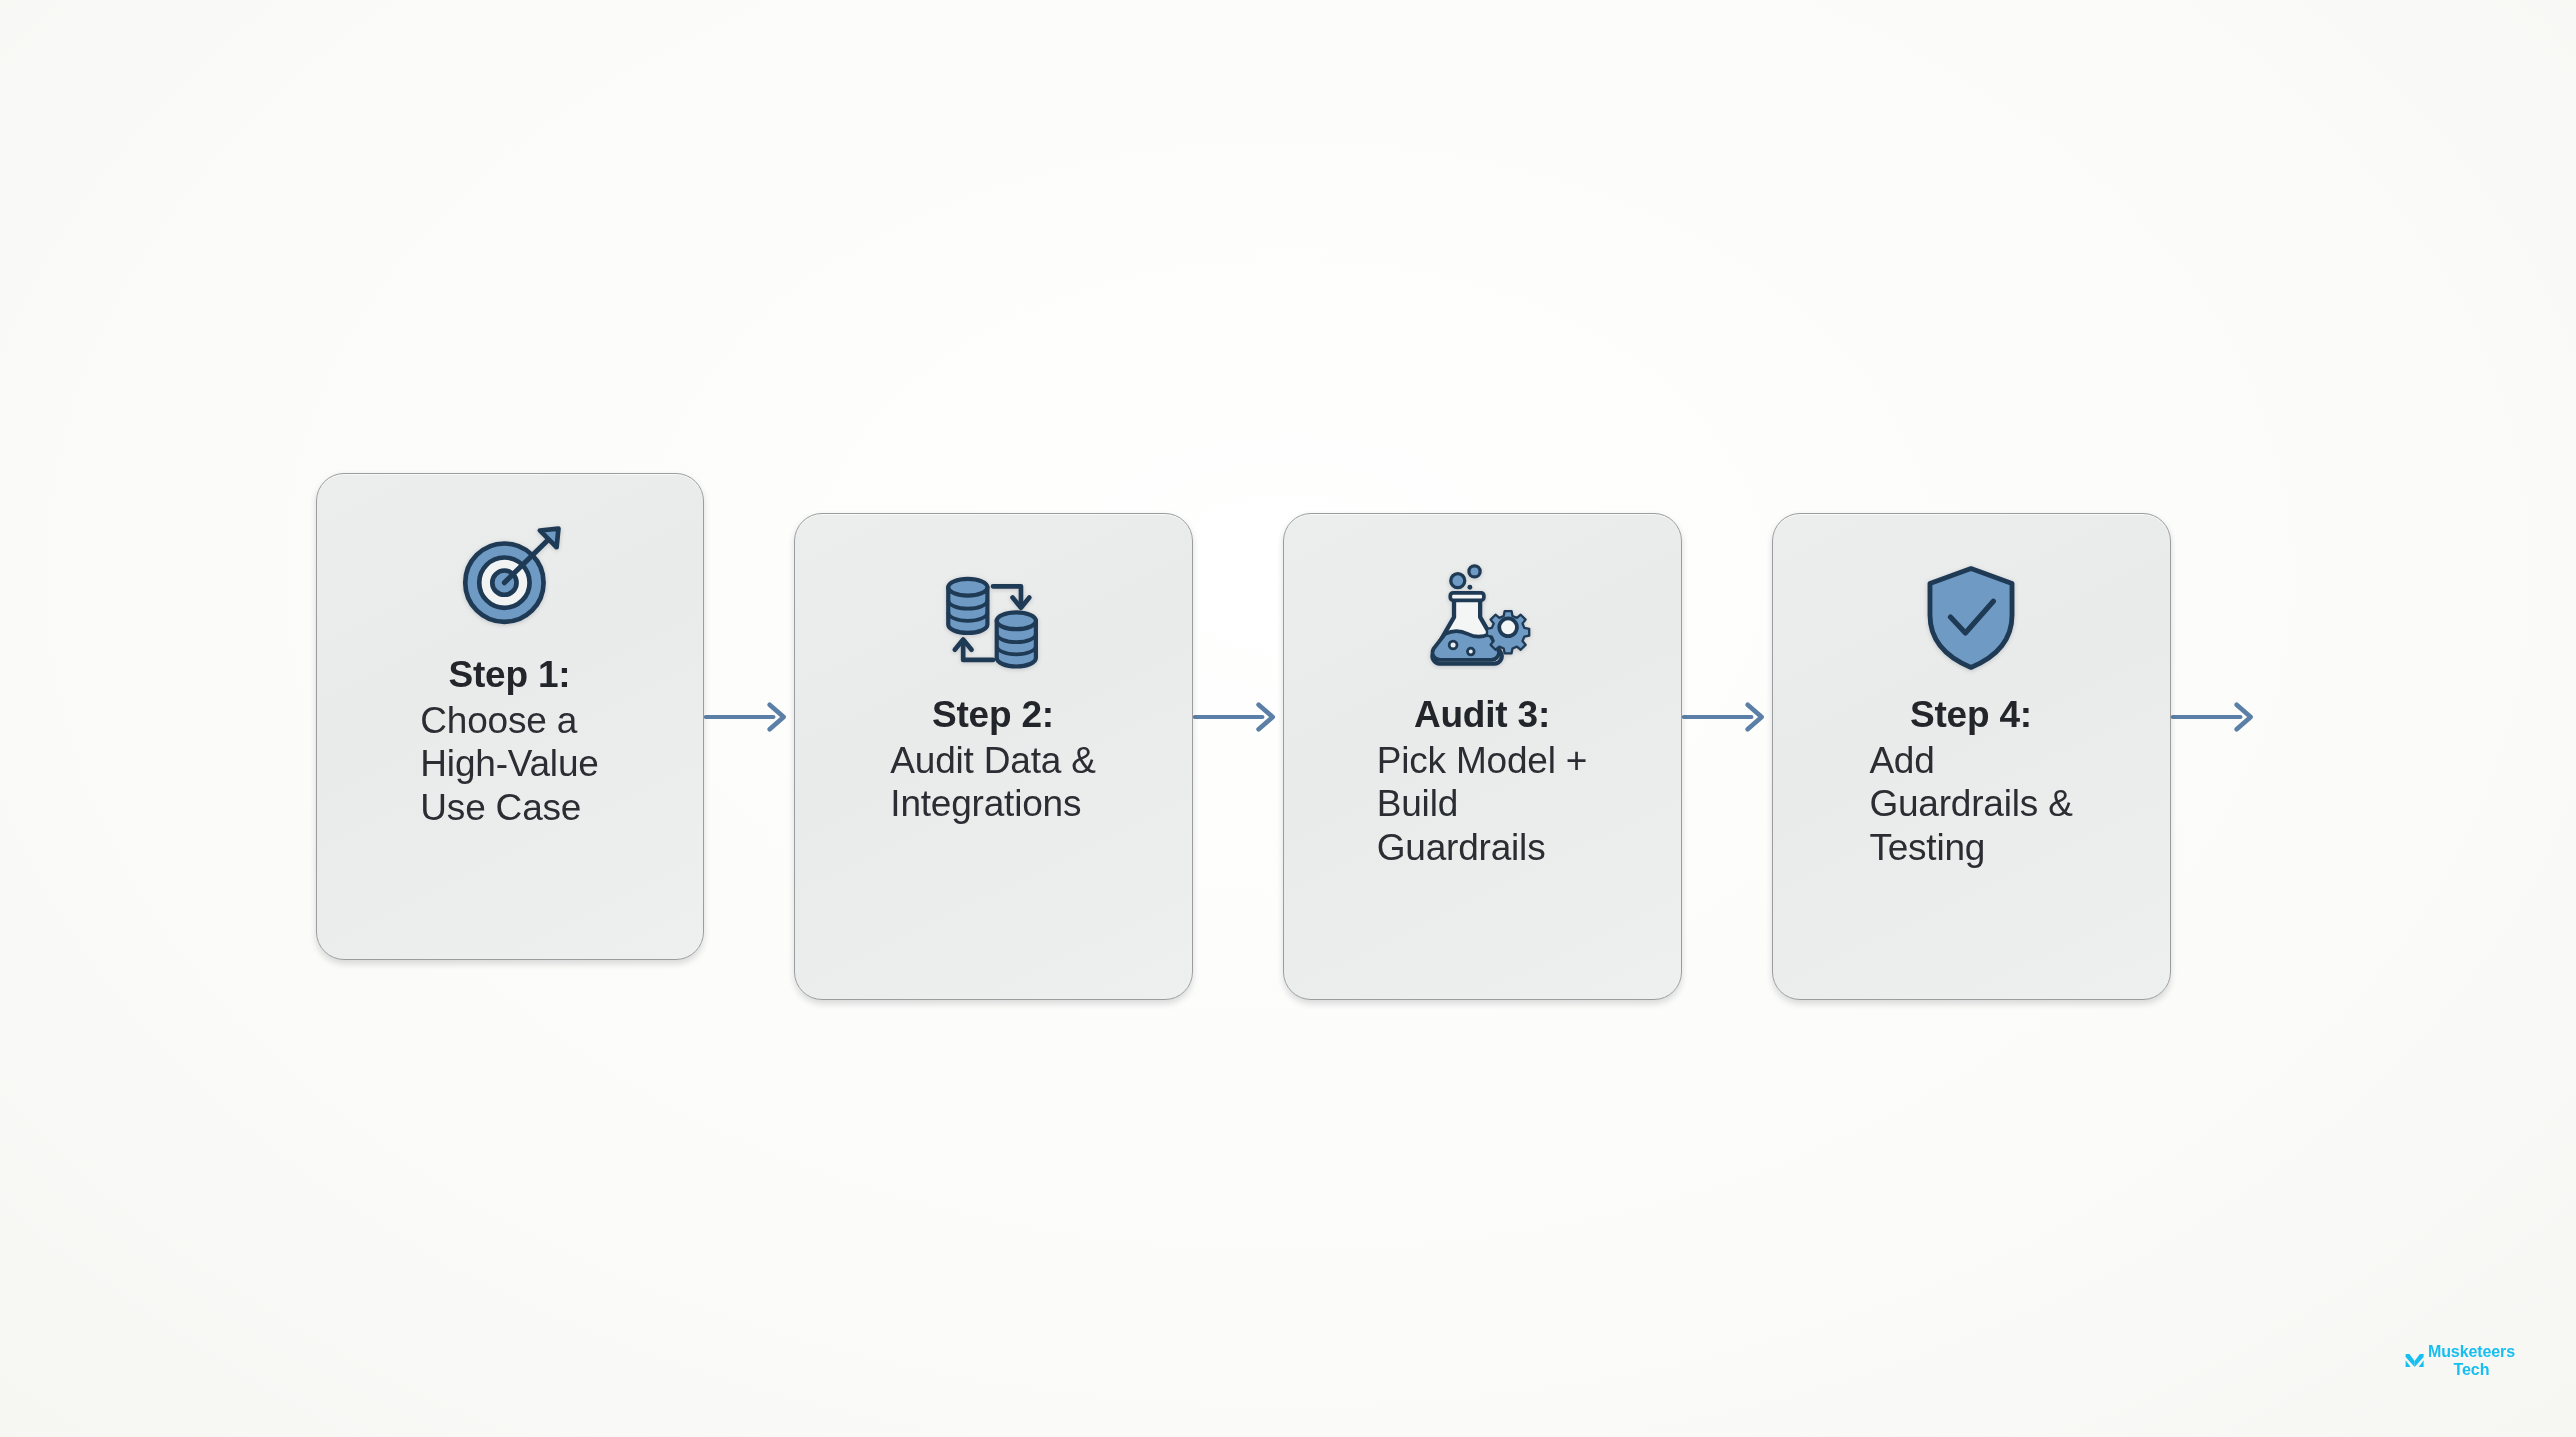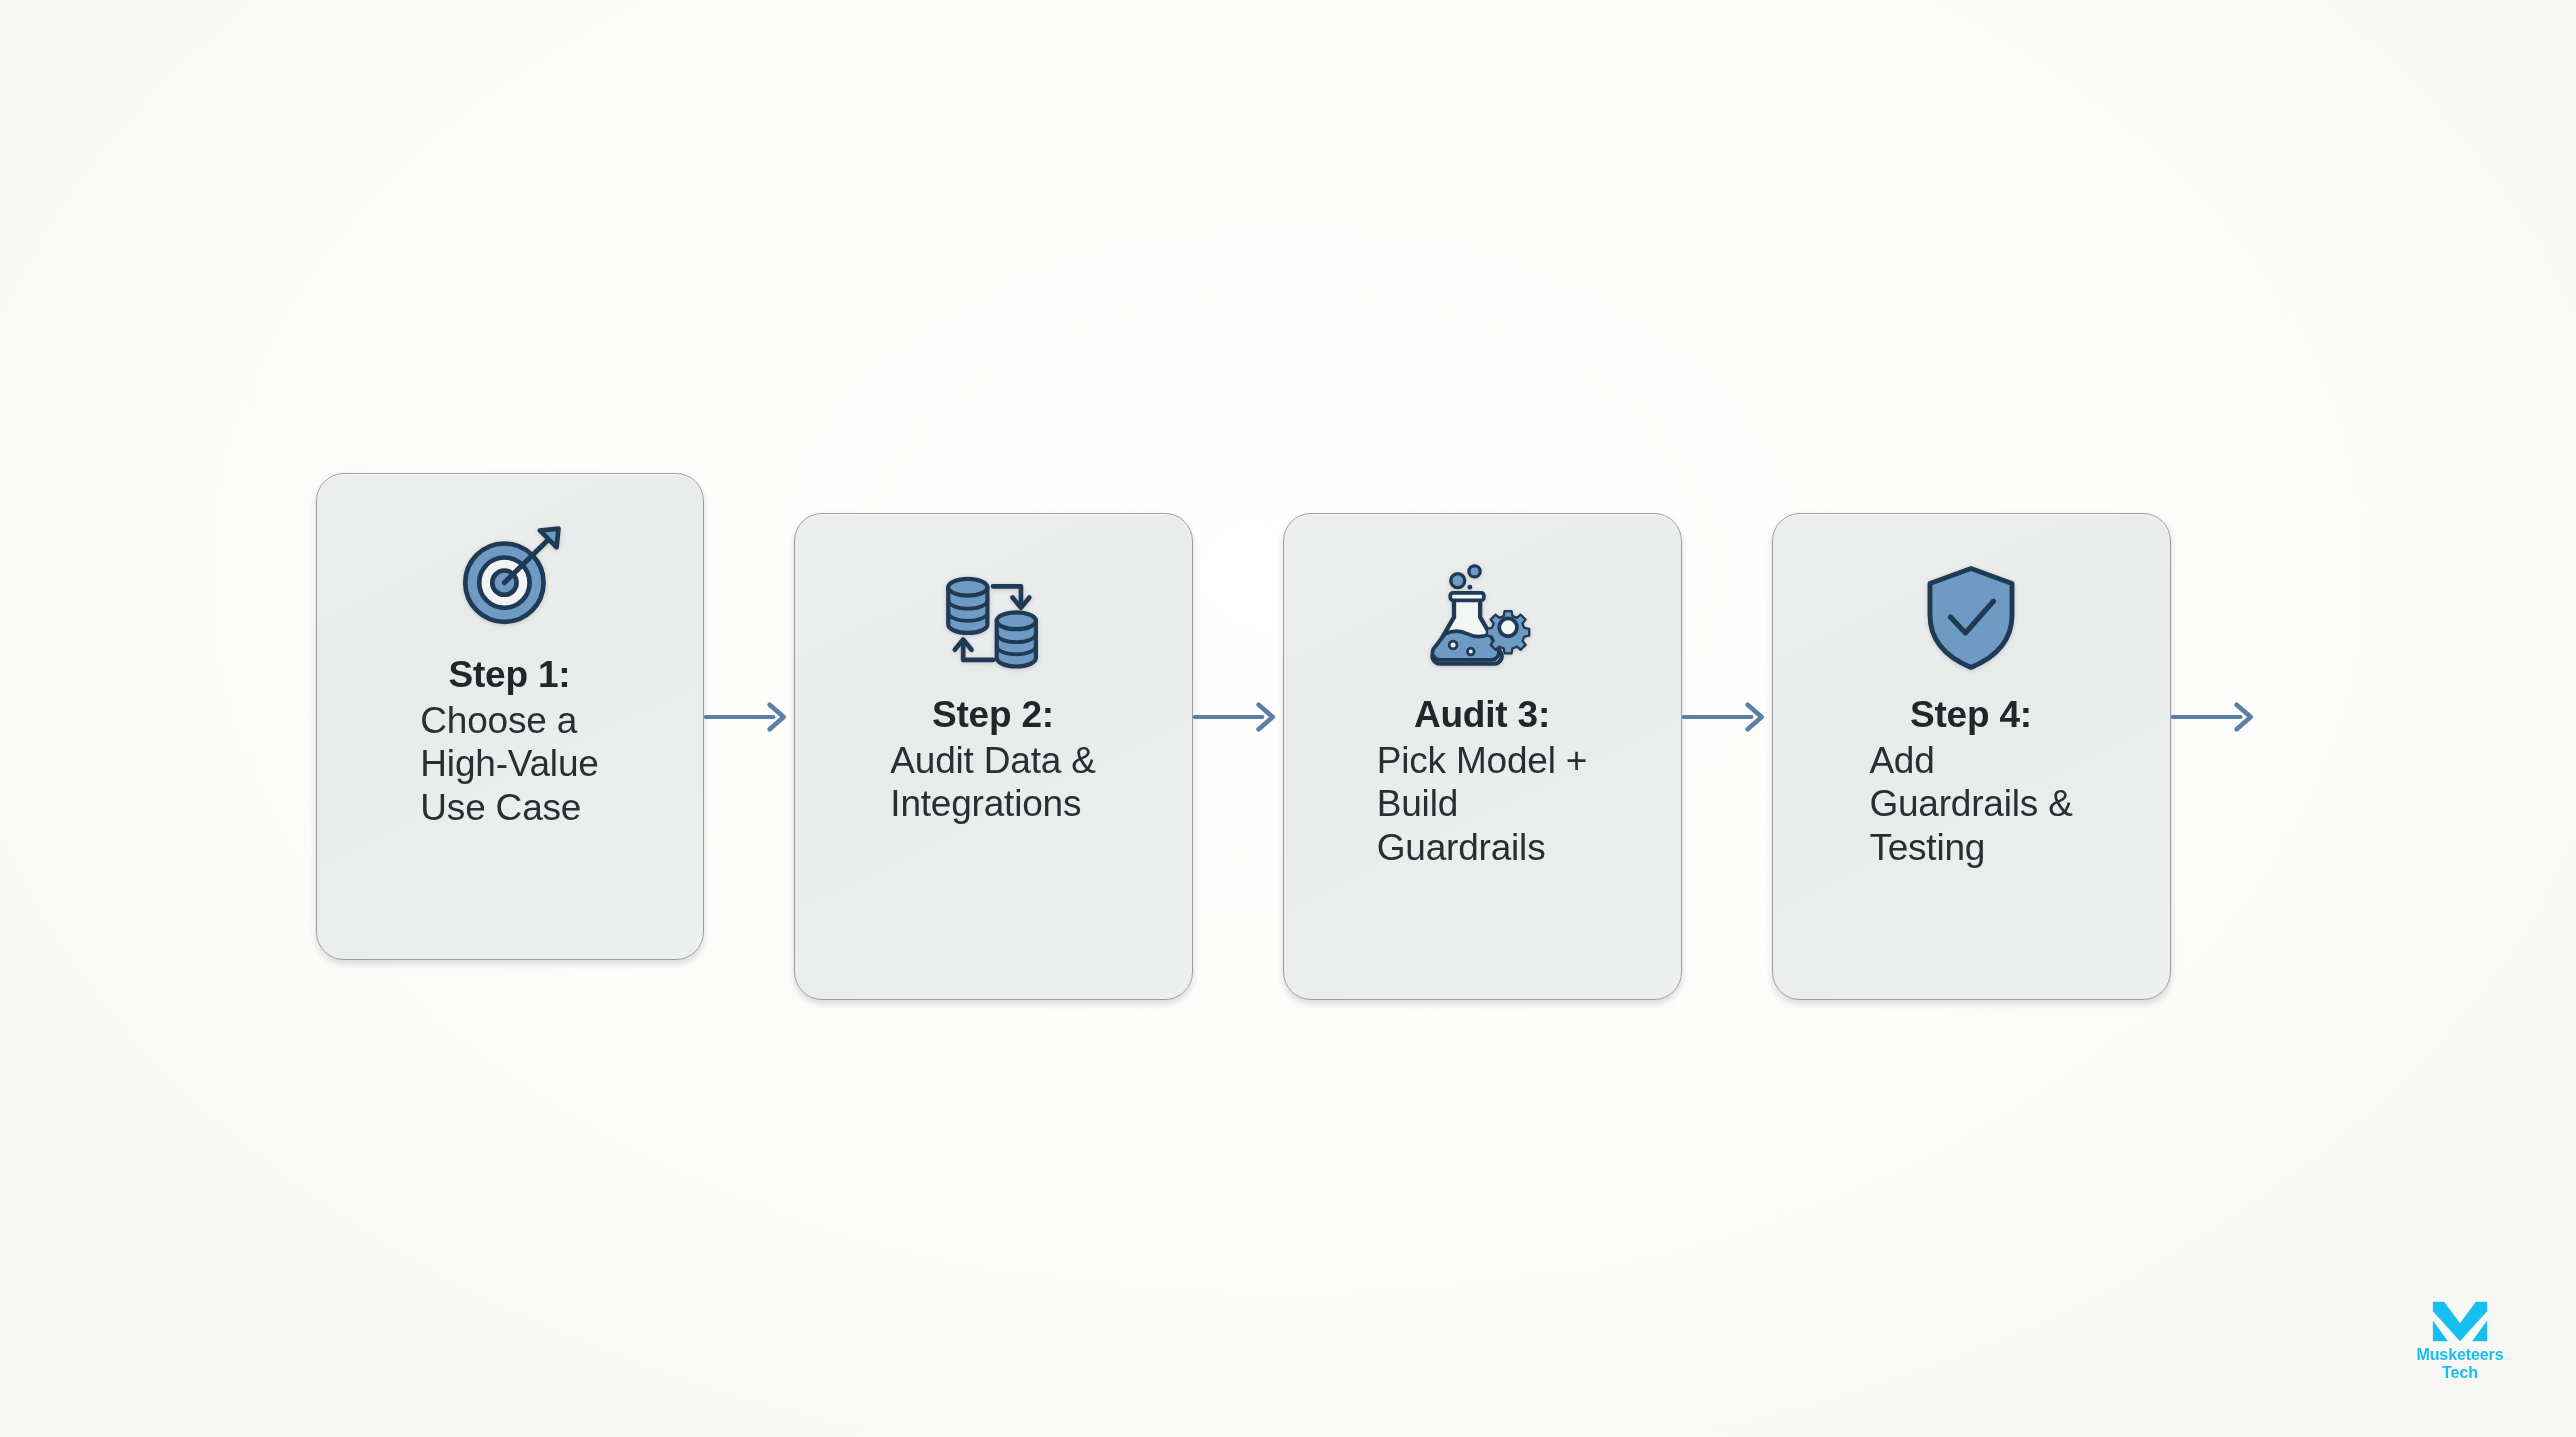--- a/index.html
+++ b/index.html
@@ -95,21 +95,21 @@
   }
   .connector svg { display:block; overflow:visible; }
 
   
   .brand {
     position:absolute;
     right:61px;
     bottom:56px;
     width:110px;
     display:flex;
-    flex-direction:column;
+    flex-direction:row;
     align-items:center;
     gap:3.7px;
   }
   .brand-mark { width:58px; height:43px; display:block; }
   .brand-name {
     font-size:16px;
     font-weight:700;
     color:#17bff0;
     line-height:1.12;
     text-align:center;

